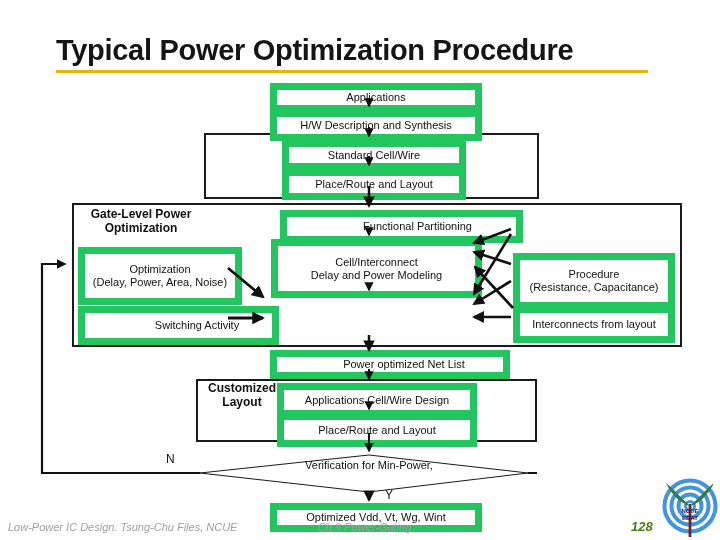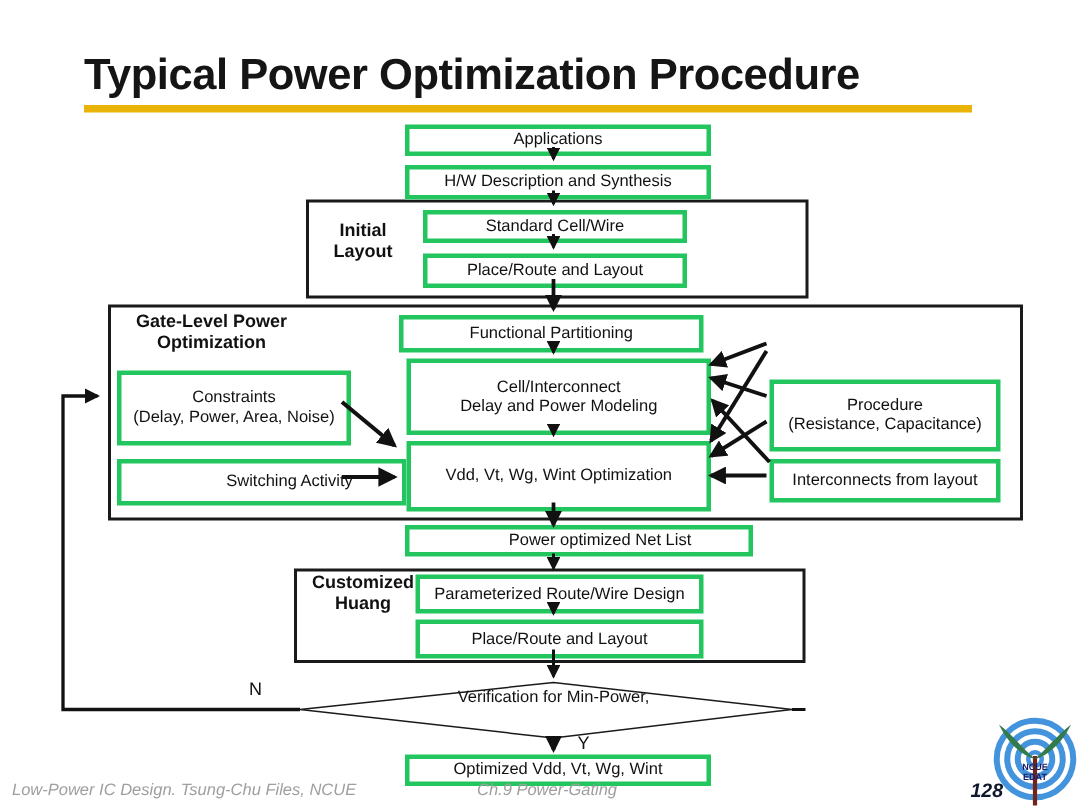--- a/index.html
+++ b/index.html
@@ -1,73 +1,71 @@
 <!DOCTYPE html>
 <html><head>
 <meta charset="utf-8">
 <style>
   html,body{margin:0;padding:0;background:#fff;}
   .slide{position:relative;width:720px;height:540px;background:#fff;overflow:hidden;
          font-family:"Liberation Sans","DejaVu Sans",sans-serif;color:#111;}
   .title{position:absolute;left:56px;top:34px;width:592px;font-size:29px;font-weight:bold;
-         letter-spacing:-0.3px;white-space:nowrap;border-bottom:5px solid #eab308;padding-bottom:3px;color:#151515;}
-  .box{position:absolute;background:#fff;border:3px solid #22c55e;display:flex;flex-direction:column;
+         letter-spacing:-0.3px;white-space:nowrap;border-bottom:3px solid #eab308;padding-bottom:3px;color:#151515;}
+  .box{position:absolute;background:#fff;border:7px solid #22c55e;display:flex;flex-direction:column;
        align-items:center;justify-content:center;text-align:center;font-size:11px;line-height:13px;z-index:2;}
   .outer{position:absolute;background:#fff;border:2px solid #1a1a1a;z-index:1;}
   .grouplabel{position:absolute;z-index:3;font-weight:bold;font-size:12px;line-height:14px;
               display:flex;align-items:flex-start;justify-content:center;text-align:center;}
   .freelabel{position:absolute;z-index:4;font-size:12px;}
   svg.wires{position:absolute;left:0;top:0;z-index:5;pointer-events:none;}
   .diamond-text{position:absolute;z-index:6;font-size:11px;line-height:12.5px;text-align:center;}
   .footer{position:absolute;font-style:italic;font-size:11px;color:#9f9f9f;z-index:2;white-space:nowrap;}
-  .pagenum{position:absolute;font-style:italic;font-weight:bold;font-size:13px;color:#0f172a;z-index:2;margin-left:16px;}
+  .pagenum{position:absolute;font-style:italic;font-weight:bold;font-size:13px;color:#4d7c0f;z-index:2;}
   .logo{position:absolute;left:661px;top:476px;width:58px;height:64px;z-index:2;}
 </style>
 </head>
 <body>
 
 <div class="slide">
 
   <div class="title">Typical Power Optimization Procedure</div>
 
   <div class="outer" style="left:204px;top:133px;width:331px;height:62px;"></div>
   <div class="outer" style="left:72px;top:203px;width:606px;height:140px;"></div>
   <div class="outer" style="left:196px;top:379px;width:337px;height:59px;"></div>
 
-  <div class="grouplabel" style="left:206px;top:146px;width:72px;height:32px;">Initial Layout</div>
   <div class="grouplabel" style="left:82px;top:207px;width:118px;height:32px;">Gate-Level Power Optimization</div>
-  <div class="grouplabel" style="left:198px;top:381px;width:88px;height:32px;">Customized Huang</div>
+  <div class="grouplabel" style="left:198px;top:381px;width:88px;height:32px;">Customized Layout</div>
 
   <div class="box" style="left:270px;top:83px;width:198px;height:15px;">Applications</div>
   <div class="box" style="left:270px;top:110px;width:198px;height:17px;">H/W Description and Synthesis</div>
   <div class="box" style="left:282px;top:140px;width:170px;height:16px;">Standard Cell/Wire</div>
   <div class="box" style="left:282px;top:169px;width:170px;height:17px;">Place/Route and Layout</div>
-  <div class="box" style="left:266px;top:210px;width:197px;height:19px;">Functional Partitioning</div>
+  <div class="box" style="left:280px;top:210px;width:197px;height:19px;padding-left:32px;">Functional Partitioning</div>
 
   <div class="box" style="left:78px;top:247px;width:150px;height:44px;">
-    <div>Constraints</div>
+    <div>Optimization</div>
     <div>(Delay, Power, Area, Noise)</div>
   </div>
 
   <div class="box" style="left:271px;top:239px;width:197px;height:45px;">
     <div>Cell/Interconnect</div>
     <div>Delay and Power Modeling</div>
   </div>
 
   <div class="box" style="left:78px;top:306px;width:150px;height:25px;padding-left:37px;">Switching Activity</div>
-  <div class="box" style="left:271px;top:294px;width:197px;height:41px;">Vdd, Vt, Wg, Wint Optimization</div>
 
   <div class="box" style="left:513px;top:253px;width:148px;height:42px;">
     <div>Procedure</div>
     <div>(Resistance, Capacitance)</div>
   </div>
   <div class="box" style="left:513px;top:306px;width:148px;height:23px;">Interconnects from layout</div>
 
   <div class="box" style="left:270px;top:350px;width:198px;height:15px;padding-left:28px;">Power optimized Net List</div>
-  <div class="box" style="left:277px;top:383px;width:186px;height:20px;">Parameterized Route/Wire Design</div>
+  <div class="box" style="left:277px;top:383px;width:186px;height:20px;">Applications Cell/Wire Design</div>
   <div class="box" style="left:277px;top:413px;width:186px;height:20px;">Place/Route and Layout</div>
   <div class="box" style="left:270px;top:503px;width:198px;height:15px;">Optimized Vdd, Vt, Wg, Wint</div>
 
   <div class="freelabel" style="left:166px;top:452px;">N</div>
   <div class="freelabel" style="left:385px;top:488px;">Y</div>
 
   <div class="diamond-text" style="left:251px;top:459px;width:236px;">
     <div>Verification for Min-Power,</div>
   </div>
 

